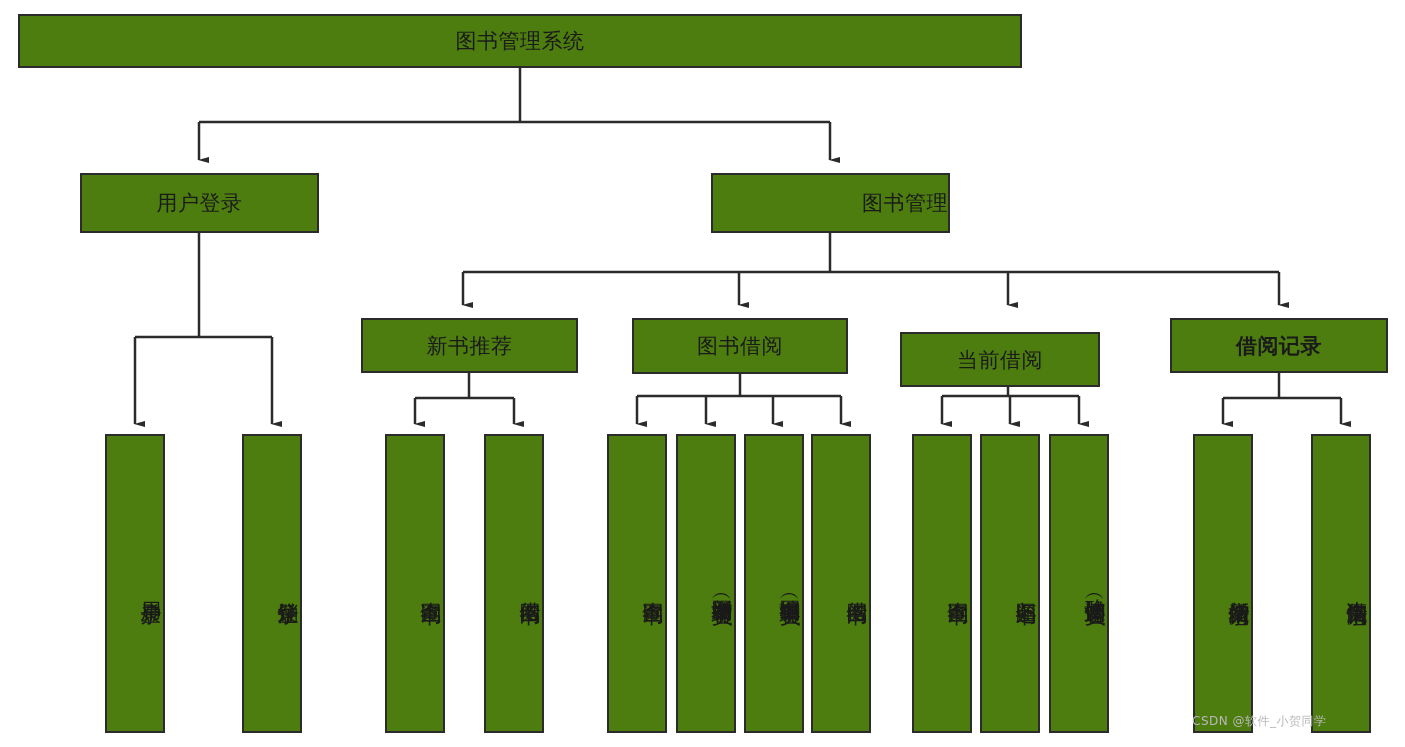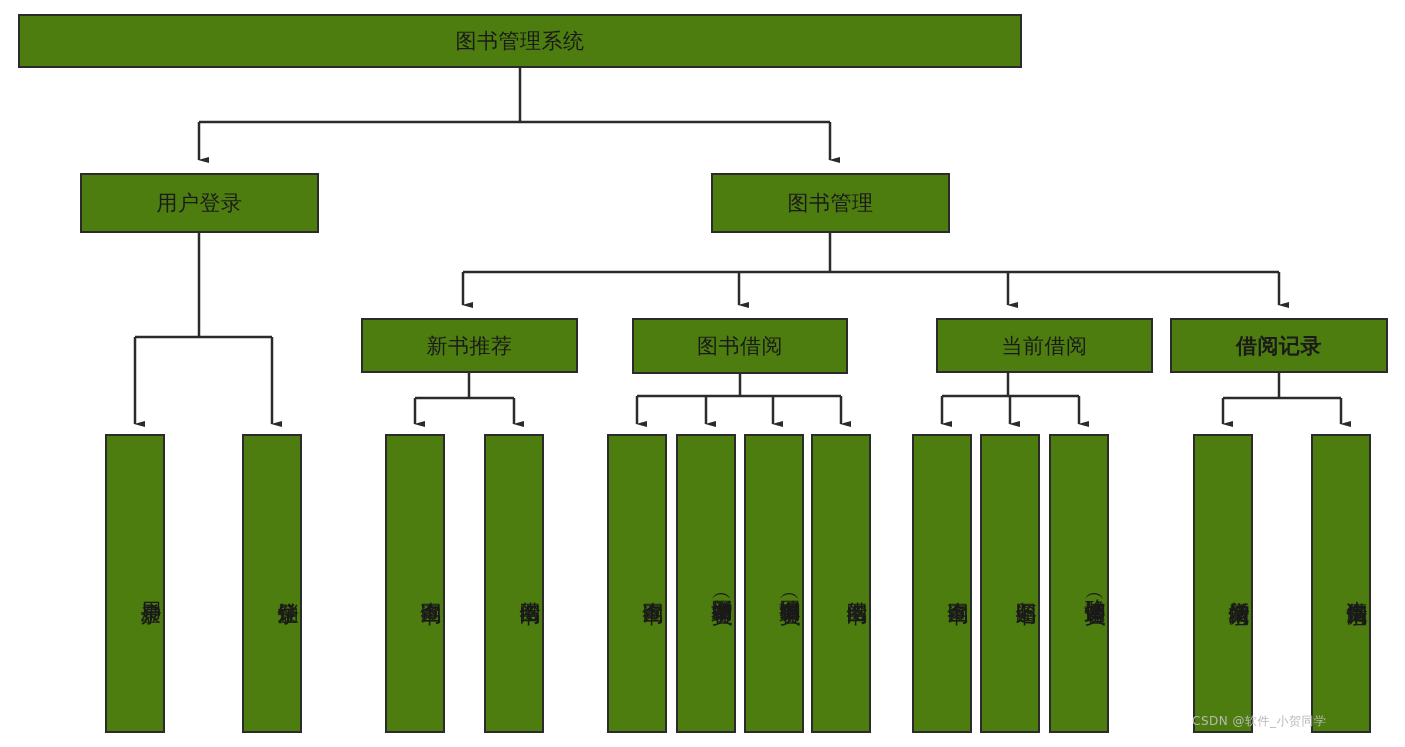--- a/index.html
+++ b/index.html
@@ -121,31 +121,31 @@
     </g>
   </svg>
 
   <div class="node horiz" style="left:18px; top:14px; width:1004px; height:54px;">
     <span>图书管理系统</span>
   </div>
 
   <div class="node horiz" style="left:80px; top:173px; width:239px; height:60px;">
     <span>用户登录</span>
   </div>
-  <div class="node horiz" style="left:711px; top:173px; width:239px; height:60px;">
+  <div class="node horiz" style="left:711px; top:173px; width:239px; height:60px;justify-content:flex-end;">
     <span>图书管理</span>
   </div>
 
   <div class="node horiz" style="left:361px; top:318px; width:217px; height:55px;">
     <span>新书推荐</span>
   </div>
   <div class="node horiz" style="left:632px; top:318px; width:216px; height:56px;">
     <span>图书借阅</span>
   </div>
-  <div class="node horiz" style="left:900px; top:318px; width:217px; height:55px;margin-left:36px;">
+  <div class="node horiz" style="left:900px; top:332px; width:200px; height:55px;">
     <span>当前借阅</span>
   </div>
   <div class="node horiz" style="left:1170px; top:318px; width:218px; height:55px;font-weight:bold;">
     <span>借阅记录</span>
   </div>
 
   <div class="node vert" style="left:105px; top:434px; width:60px; height:299px;">
     <span class="vlabel">用户登录</span>
   </div>
   <div class="node vert" style="left:242px; top:434px; width:60px; height:299px;">

